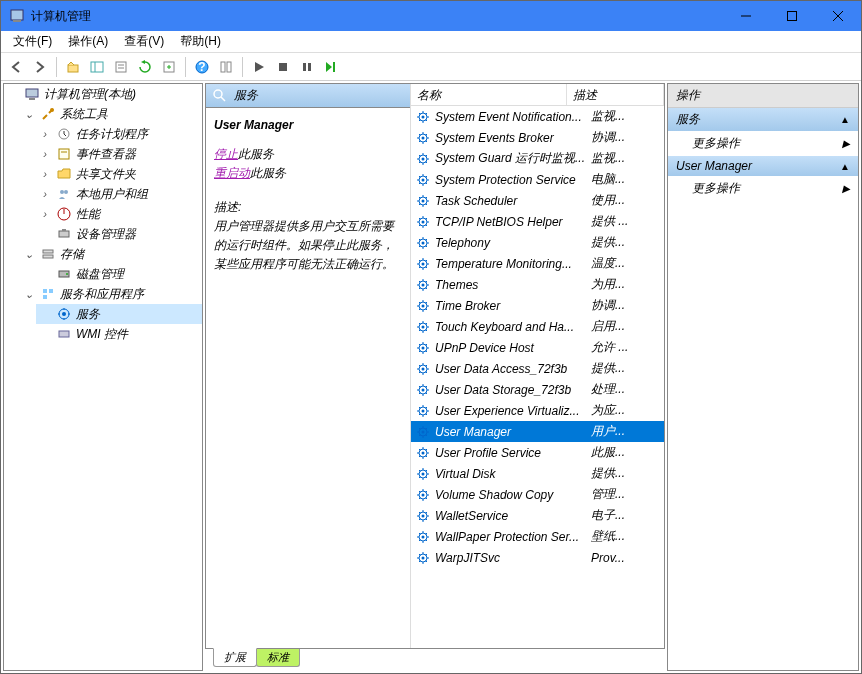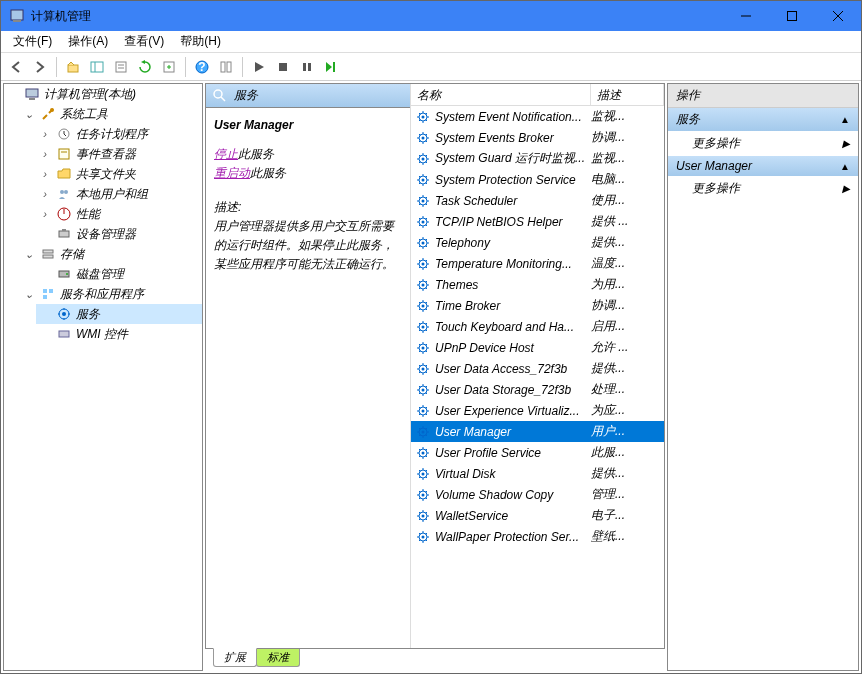--- a/index.html
+++ b/index.html
@@ -43,21 +43,21 @@
 
 .detail-col { width: 205px; display: flex; flex-direction: column; border-right: 1px solid #ddd; }
 .detail-body { padding: 8px; font-size: 12px; line-height: 1.6; }
 .detail-body .svc-name { font-weight: bold; margin-bottom: 10px; }
 .detail-body a { color: #a21caf; text-decoration: underline; cursor: pointer; }
 .detail-body .desc-label { margin-top: 14px; }
 
 .list-col { flex: 1; display: flex; flex-direction: column; overflow: hidden; }
 .list-header { display: flex; border-bottom: 1px solid #ddd; height: 22px; background: #fff; }
 .list-header .col { padding: 3px 6px; border-right: 1px solid #e0e0e0; font-size: 12px; }
-.list-header .col.name { width: 180px; }
+.list-header .col.name { width: 156px; }
 .list-header .col.desc { flex: 1; }
 .list-body { flex: 1; overflow-y: scroll; overflow-x: auto; }
 .list-row { display: flex; align-items: center; height: 21px; cursor: pointer; }
 .list-row.selected { background: #0078d7; color: #fff; }
 .list-row .svc-icon { width: 16px; height: 16px; margin: 0 4px; display:flex; align-items:center; justify-content:center; }
 .list-row .svc-nm { width: 156px; white-space: nowrap; overflow: hidden; text-overflow: ellipsis; font-size: 12px; }
 .list-row .svc-ds { flex: 1; white-space: nowrap; overflow: hidden; text-overflow: ellipsis; font-size: 12px; padding-right: 4px; }
 
 .center-tabs { height: 22px; display: flex; align-items: flex-start; padding-left: 8px; }
 .center-tabs .tab { border: 1px solid #999; border-top: none; padding: 1px 10px; margin-right: -1px; background: #bef264; border-radius: 0 0 3px 3px; cursor: pointer; font-size: 11px; }
@@ -591,20 +591,31 @@
                 <span class="svc-icon">
                   <svg width="14" height="14">
                     <circle cx="7" cy="7" r="4" fill="none" stroke="#06c"></circle>
                     <circle cx="7" cy="7" r="1.5" fill="#06c"></circle>
                     <path d="M7 1 L7 3 M7 11 L7 13 M1 7 L3 7 M11 7 L13 7 M3 3 L4.5 4.5 M9.5 9.5 L11 11 M11 3 L9.5 4.5 M4.5 9.5 L3 11" stroke="#06c" stroke-width="1"></path>
                   </svg>
                 </span>
                 <span class="svc-nm">WallPaper Protection Ser...</span>
                 <span class="svc-ds">壁纸...</span>
               </div>
+              <div class="list-row">
+                <span class="svc-icon">
+                  <svg width="14" height="14">
+                    <circle cx="7" cy="7" r="4" fill="none" stroke="#06c"></circle>
+                    <circle cx="7" cy="7" r="1.5" fill="#06c"></circle>
+                    <path d="M7 1 L7 3 M7 11 L7 13 M1 7 L3 7 M11 7 L13 7 M3 3 L4.5 4.5 M9.5 9.5 L11 11 M11 3 L9.5 4.5 M4.5 9.5 L3 11" stroke="#06c" stroke-width="1"></path>
+                  </svg>
+                </span>
+                <span class="svc-nm">WarpJITSvc</span>
+                <span class="svc-ds">Prov...</span>
+              </div>
             </div>
         </div>
 
       </div>
       <div class="center-tabs">
         <div class="tab active">扩展</div>
         <div class="tab">标准</div>
       </div>
     </div>
 

